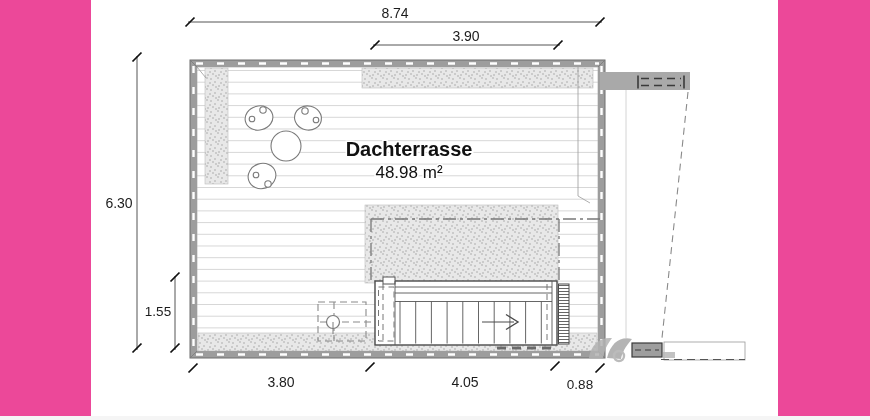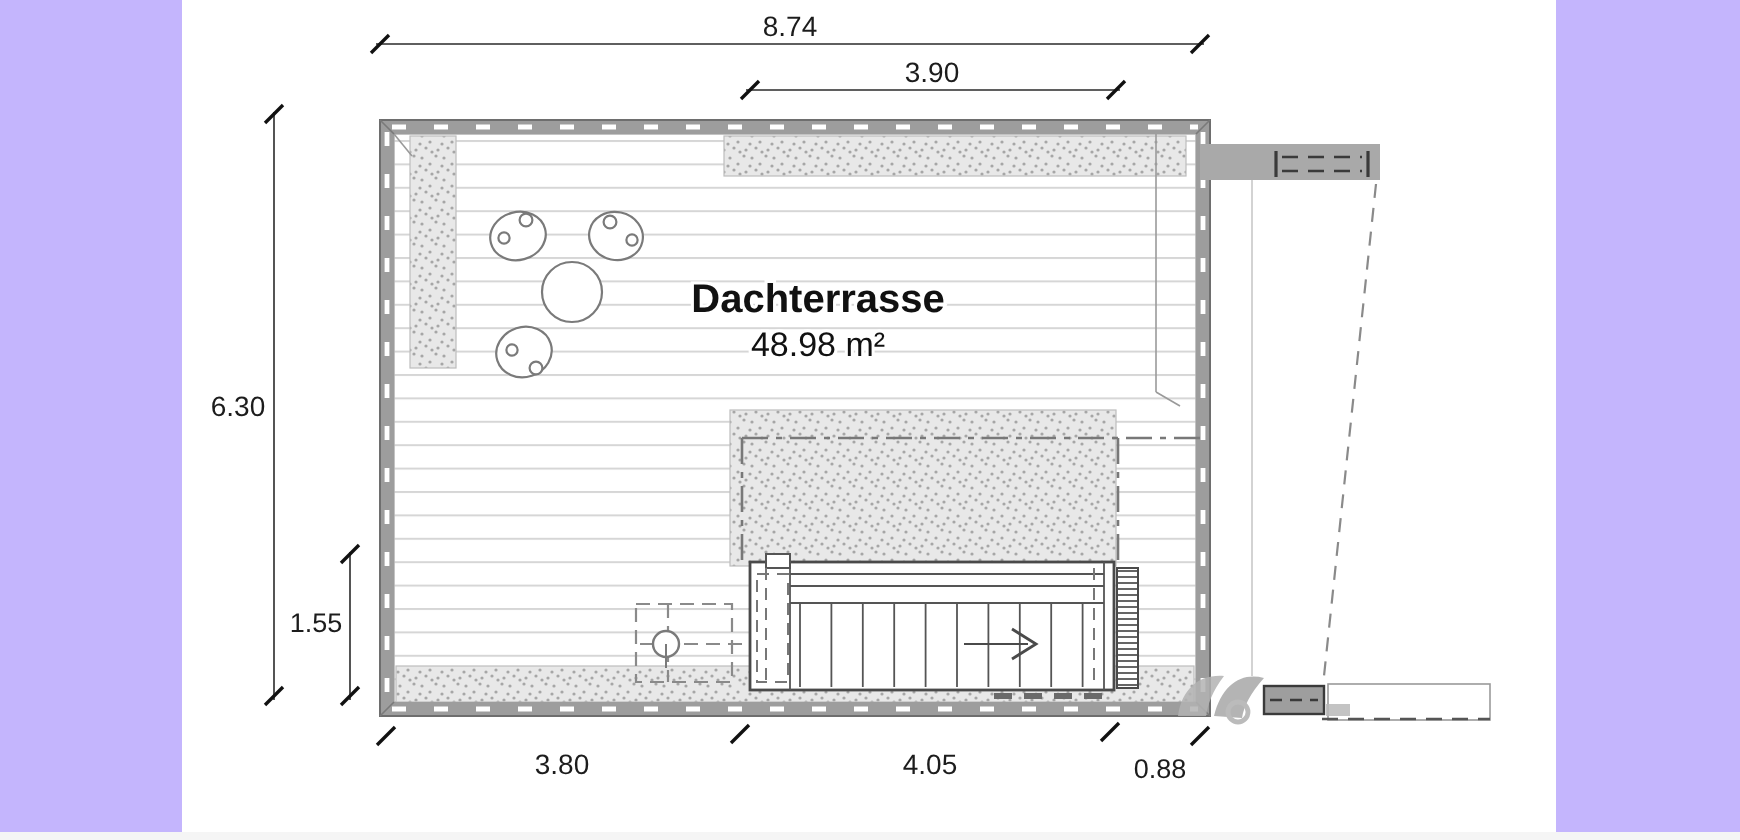--- a/index.html
+++ b/index.html
@@ -1,16 +1,16 @@
 <!DOCTYPE html>
 <html><head>
 <meta charset="utf-8">
 <style>
   html,body{margin:0;padding:0;background:#f5f5f5;}
-  .stage{position:relative;width:870px;height:416px;background:#c4b5fd;overflow:hidden;
+  .stage{position:relative;width:870px;height:416px;background:#ec4899;overflow:hidden;
          font-family:"Liberation Sans", sans-serif;}
   svg{display:block}
   .dim-line{stroke:#2a2a2a;stroke-width:0.8;fill:none}
   .tick{stroke:#111;stroke-width:1.7}
   .dim-text{font-family:"Liberation Sans",sans-serif;font-size:14px;fill:#1c1c1c}
   .dim-text-sm{font-family:"Liberation Sans",sans-serif;font-size:13.5px;fill:#1c1c1c}
   .room-title{font-family:"Liberation Sans",sans-serif;font-size:20px;font-weight:bold;fill:#111;
               paint-order:stroke;stroke:#fff;stroke-width:3px}
   .room-area{font-family:"Liberation Sans",sans-serif;font-size:17px;fill:#111;
              paint-order:stroke;stroke:#fff;stroke-width:3px}

